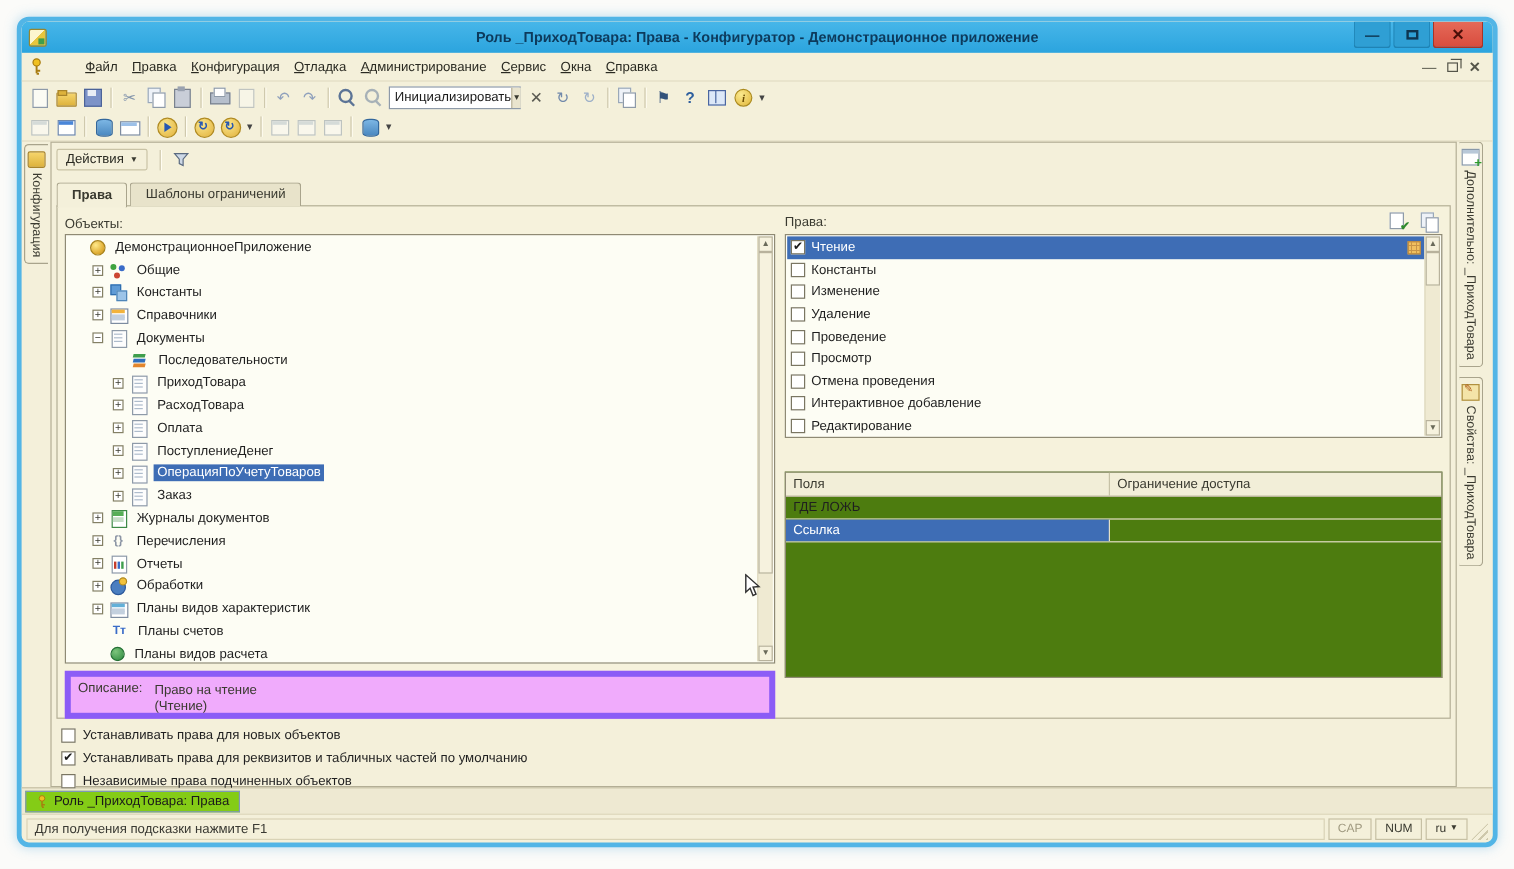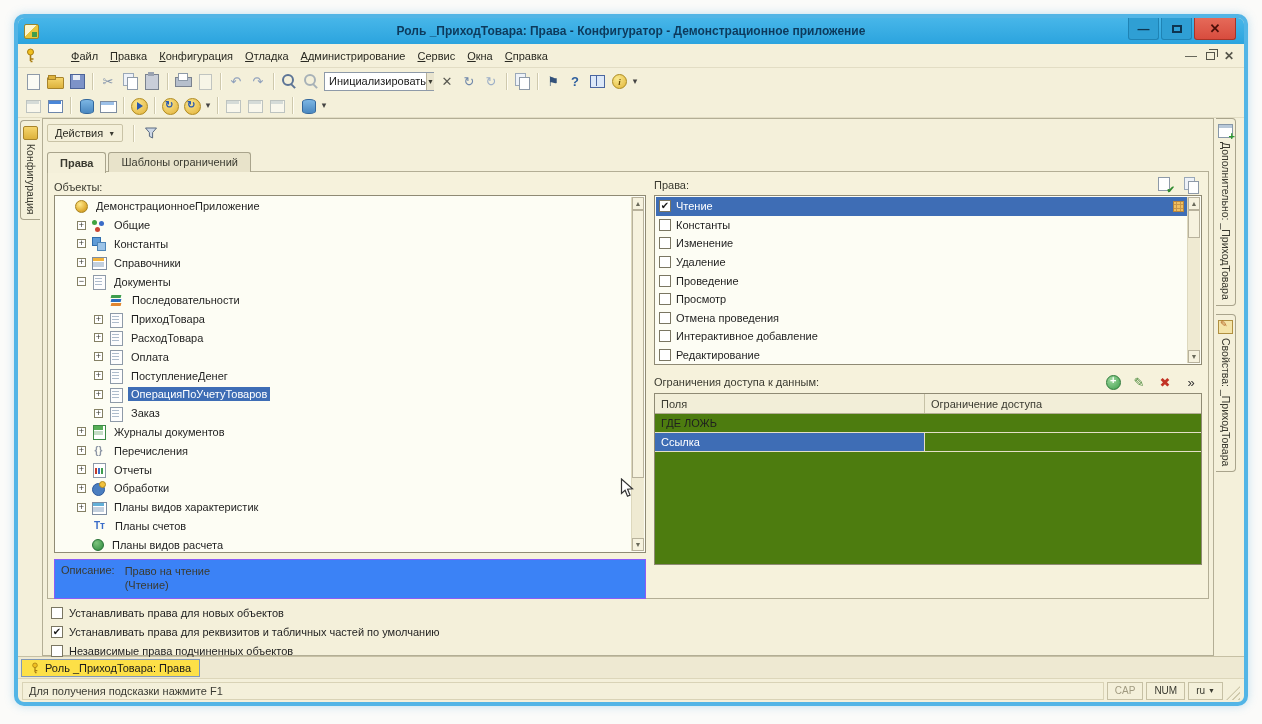--- a/index.html
+++ b/index.html
@@ -147,21 +147,21 @@
   .t-reports::before { content:""; position:absolute; left:2px; top:1px; width:11px; height:13px; background:#fff; border:1px solid #8e9aa8; }
   .t-reports::after { content:""; position:absolute; left:4px; bottom:3px; width:2px; height:6px; background:#c43c2c;
     box-shadow:3px 0 0 #3a6cc8, 6px 0 0 #3f9e4d; }
   .t-dataprocessors::before { content:""; position:absolute; left:1px; top:2px; width:11px; height:11px; border-radius:50%; background:#4a7ec0; border:1px solid #2c589a; }
   .t-dataprocessors::after { content:""; position:absolute; right:0; top:0; width:5px; height:5px; border-radius:50%; background:#f2c23c; border:1px solid #b08a20; }
   .t-chchar::before { content:""; position:absolute; left:1px; top:2px; width:13px; height:11px; background:#fff; border:1px solid #7d8ca0; }
   .t-chchar::after { content:""; position:absolute; left:2px; top:3px; width:11px; height:3px; background:#62b0d8; box-shadow:0 4px 0 #c3d0de, 0 6px 0 #c3d0de; }
   .t-coa { color:#3a6cc8; font-weight:bold; font-size:10px; }
   .t-coct { width:12px; height:12px; border-radius:50%; background:radial-gradient(circle at 35% 30%,#7cc47c,#2e8a3e); border:1px solid #247034; }
 
-  .descbox { position:absolute; left:0; right:0; top:382px; height:40px; border:1px solid #8b5cf6; background:#3b82f6;
+  .descbox { position:absolute; left:0; right:0; top:382px; height:40px; border:5px solid #8b5cf6; background:#f0abfc;
     display:flex; padding:4px 6px; gap:10px; font-size:11px; color:#3a3a30; }
   .desc-lines div { line-height:14px; }
 
   
   .sbar { position:absolute; right:1px; top:1px; bottom:1px; width:13px; background:#efead2; border-left:1px solid #ddd8bd; }
   .sb-btn { position:absolute; left:0; width:12px; height:13px; background:#f6f2de; border:1px solid #b8b29c;
     display:flex; align-items:center; justify-content:center; font-size:7px; color:#6a6a5a; }
   .sb-up { top:0; } .sb-down { bottom:0; }
   .sb-thumb { position:absolute; left:0; width:12px; background:#f6f2de; border:1px solid #b8b29c; }
 
@@ -186,21 +186,21 @@
   .rtrow .c1 { width:270px; padding:0 6px; height:100%; display:flex; align-items:center; border-right:1px solid #e4dfc6; }
   .rtrow .c2 { flex:1; padding:0 6px; }
   .rtrow .c1.sel { background:#3e6db5; color:#fff; }
 
   .opts { position:absolute; left:8px; top:488px; display:flex; flex-direction:column; gap:7px; }
   .opt { display:flex; align-items:center; gap:6px; font-size:11px; color:#1f1f1f; }
 
   
   .taskbar { height:22px; flex:none; background:#eee9d2; border-top:1px solid #c6c0a4; display:flex; align-items:center; padding-left:3px; }
   .task-tab { display:inline-flex; align-items:center; gap:5px; padding:2px 8px; font-size:11px; color:#1a1a1a;
-    background:#fde047; border:1px solid #8098b8; height:18px; }
+    background:#84cc16; border:1px solid #8098b8; height:18px; }
   .statusbar { height:24px; flex:none; display:flex; align-items:center; padding:0 4px 0 4px; gap:3px; border-top:1px solid #dcd6ba; }
   .status-hint { flex:1; font-size:11px; color:#3a3a33; padding:1px 6px; border:1px solid #d9d3b6; height:18px; display:flex; align-items:center; }
   .kbd { font-size:10px; padding:2px 7px; border:1px solid #c6c0a4; height:18px; display:flex; align-items:center; gap:3px; }
   .kbd.off { color:#a09a80; }
   .kbd.on { color:#3a3a30; }
   .grip { width:14px; height:14px; align-self:flex-end; margin-bottom:2px;
     background:repeating-linear-gradient(315deg,#cfc9ac 0 1.5px,transparent 1.5px 4.5px);
     clip-path:polygon(100% 0,100% 100%,0 100%); }
 
   .cursor { position:absolute; z-index:60; pointer-events:none; }
@@ -499,29 +499,20 @@
                   <span class="spacer"></span>
                 </div>
               </div>
             <div class="sbar">
               <span class="sb-btn sb-up">▲</span>
               <span class="sb-thumb" style="top:13px;height:28px"></span>
               <span class="sb-btn sb-down">▼</span>
             </div>
           </div>
 
-          <div class="restr-header">
-            <span class="panel-label">Ограничения доступа к данным:</span>
-            <span class="hdr-icons">
-                <span class="gi k-circleplus"></span>
-                <span class="gi glyph" style="color: rgb(76, 138, 60);">✎</span>
-                <span class="gi glyph" style="color: rgb(194, 51, 37);">✖</span>
-                <span class="gi glyph" style="color: rgb(51, 51, 51);">»</span>
-              </span>
-          </div>
           <div class="rtable">
             <div class="rthead">
               <span class="c1">Поля</span>
               <span class="c2">Ограничение доступа</span>
             </div>
             <div>
                 <div class="rtrow">
                   <span class="c2">ГДЕ ЛОЖЬ</span>
                 </div>
                 <div class="rtrow">

